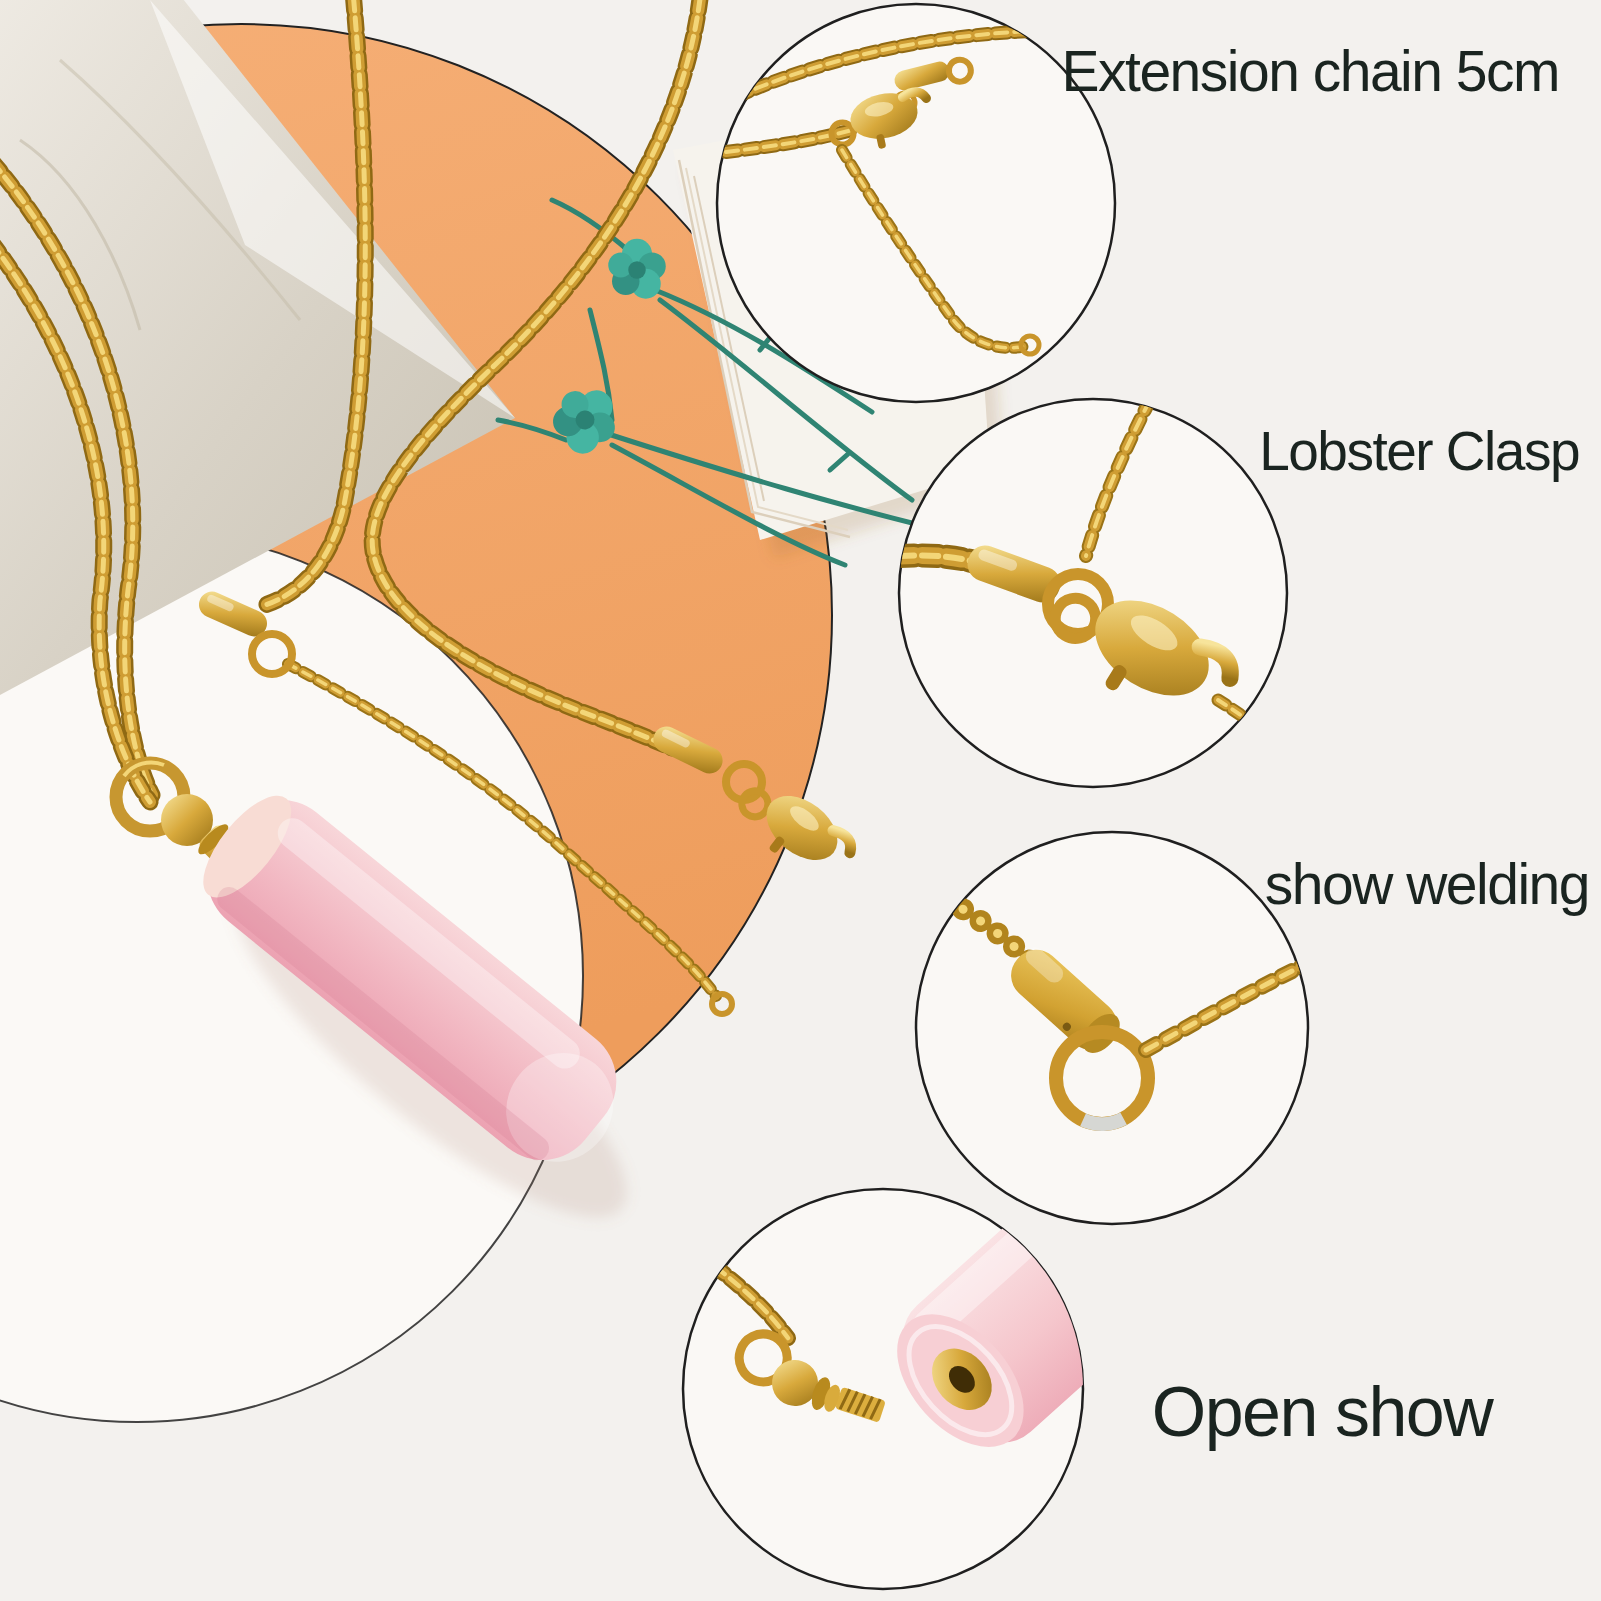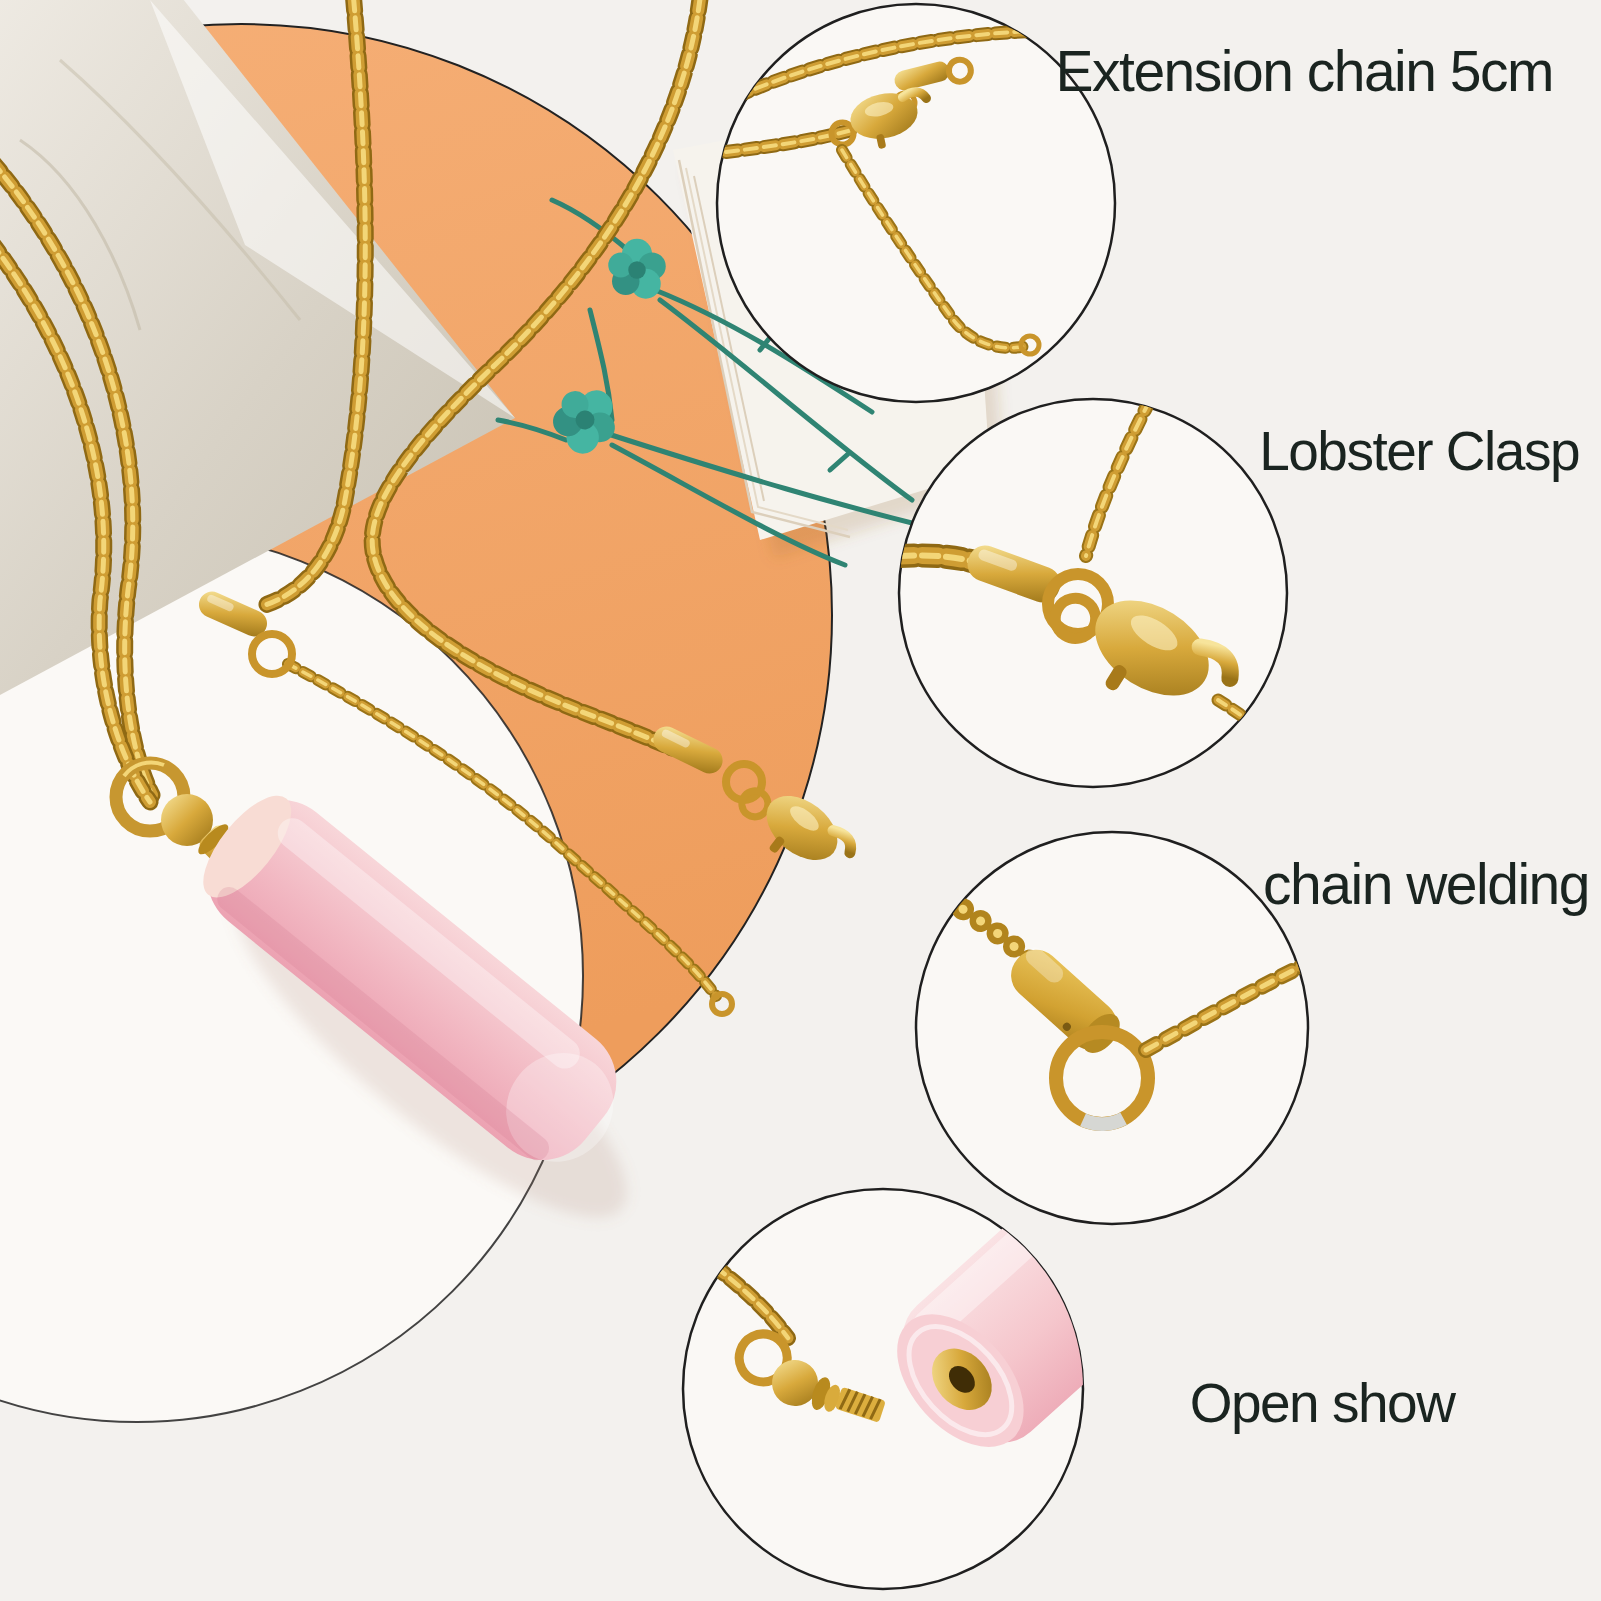--- a/index.html
+++ b/index.html
@@ -6,24 +6,24 @@
     --background:#f3f1ee; --plate-white:#fbf9f6; --accent-orange:#f3a76c;
     --outline:#1f1f1f; --text:#1a2420; --gold:#c9952b; --gold-light:#f3d678;
     --gold-dark:#8f6914; --crystal-pink:#f3bdc6; --flower-teal:#3fae9c;
   }
   html,body{margin:0;padding:0;}
   body{width:1601px;height:1601px;background:var(--background);position:relative;overflow:hidden;
        font-family:"Liberation Sans", sans-serif;}
   .stage{position:absolute;inset:0;}
   svg{position:absolute;left:0;top:0;}
   .lbl{position:absolute;color:var(--text);letter-spacing:-1.5px;white-space:nowrap;}
-  #lbl-ext{top:38px;right:48px;font-size:57px;}
+  #lbl-ext{top:38px;right:42px;font-size:57px;}
   #lbl-lob{top:419px;right:22px;font-size:55px;margin-left:47px;}
   #lbl-spot{top:851px;right:12px;font-size:57px;}
-  #lbl-open{top:1370px;right:24px;width:510px;text-align:center;font-size:55px;line-height:1.22;white-space:normal;}
+  #lbl-open{top:1370px;right:24px;width:510px;text-align:center;font-size:70px;line-height:1.22;white-space:normal;}
   
   .cb{stroke:var(--gold-dark);stroke-width:17;stroke-dasharray:12 7;fill:none;stroke-linecap:round}
   .cm{stroke:#cf9d33;stroke-width:12;stroke-dasharray:12 7;fill:none;stroke-linecap:round}
   .ch{stroke:var(--gold-light);stroke-width:5;stroke-dasharray:12 7;fill:none;stroke-linecap:round}
   .eb{stroke:#9a7317;stroke-width:12;stroke-dasharray:9 8;fill:none;stroke-linecap:round}
   .em{stroke:#cf9d33;stroke-width:8;stroke-dasharray:9 8;fill:none;stroke-linecap:round}
   .eh{stroke:var(--gold-light);stroke-width:3.5;stroke-dasharray:9 8;fill:none;stroke-linecap:round}
   .bb{stroke:#b1841d;stroke-width:22;stroke-dasharray:0.1 21;fill:none;stroke-linecap:round}
   .bh{stroke:var(--gold-light);stroke-width:9;stroke-dasharray:0.1 21;fill:none;stroke-linecap:round}
   .ring{fill:none;stroke:var(--gold);}
@@ -278,17 +278,17 @@
         <ellipse cx="40" cy="3" rx="7" ry="14" fill="#d9ab3c"></ellipse>
         <rect x="46" y="-11" width="46" height="23" rx="4" fill="#dcae3e"></rect>
         <path d="M 54,-11 l -3,22 M 62,-11 l -3,22 M 70,-11 l -3,22 M 78,-11 l -3,22 M 86,-11 l -3,22" stroke="#8f6914" stroke-width="3" fill="none"></path>
       </g>
     </g>
   </g>
 </svg>
 
   <div class="lbl" id="lbl-ext">Extension chain 5cm</div>
   <div class="lbl" id="lbl-lob">Lobster Clasp</div>
-  <div class="lbl" id="lbl-spot">chain welding</div>
+  <div class="lbl" id="lbl-spot">show welding</div>
   <div class="lbl" id="lbl-open">
     <div>Open show</div>
   </div>
 </div>
 
 </body></html>

